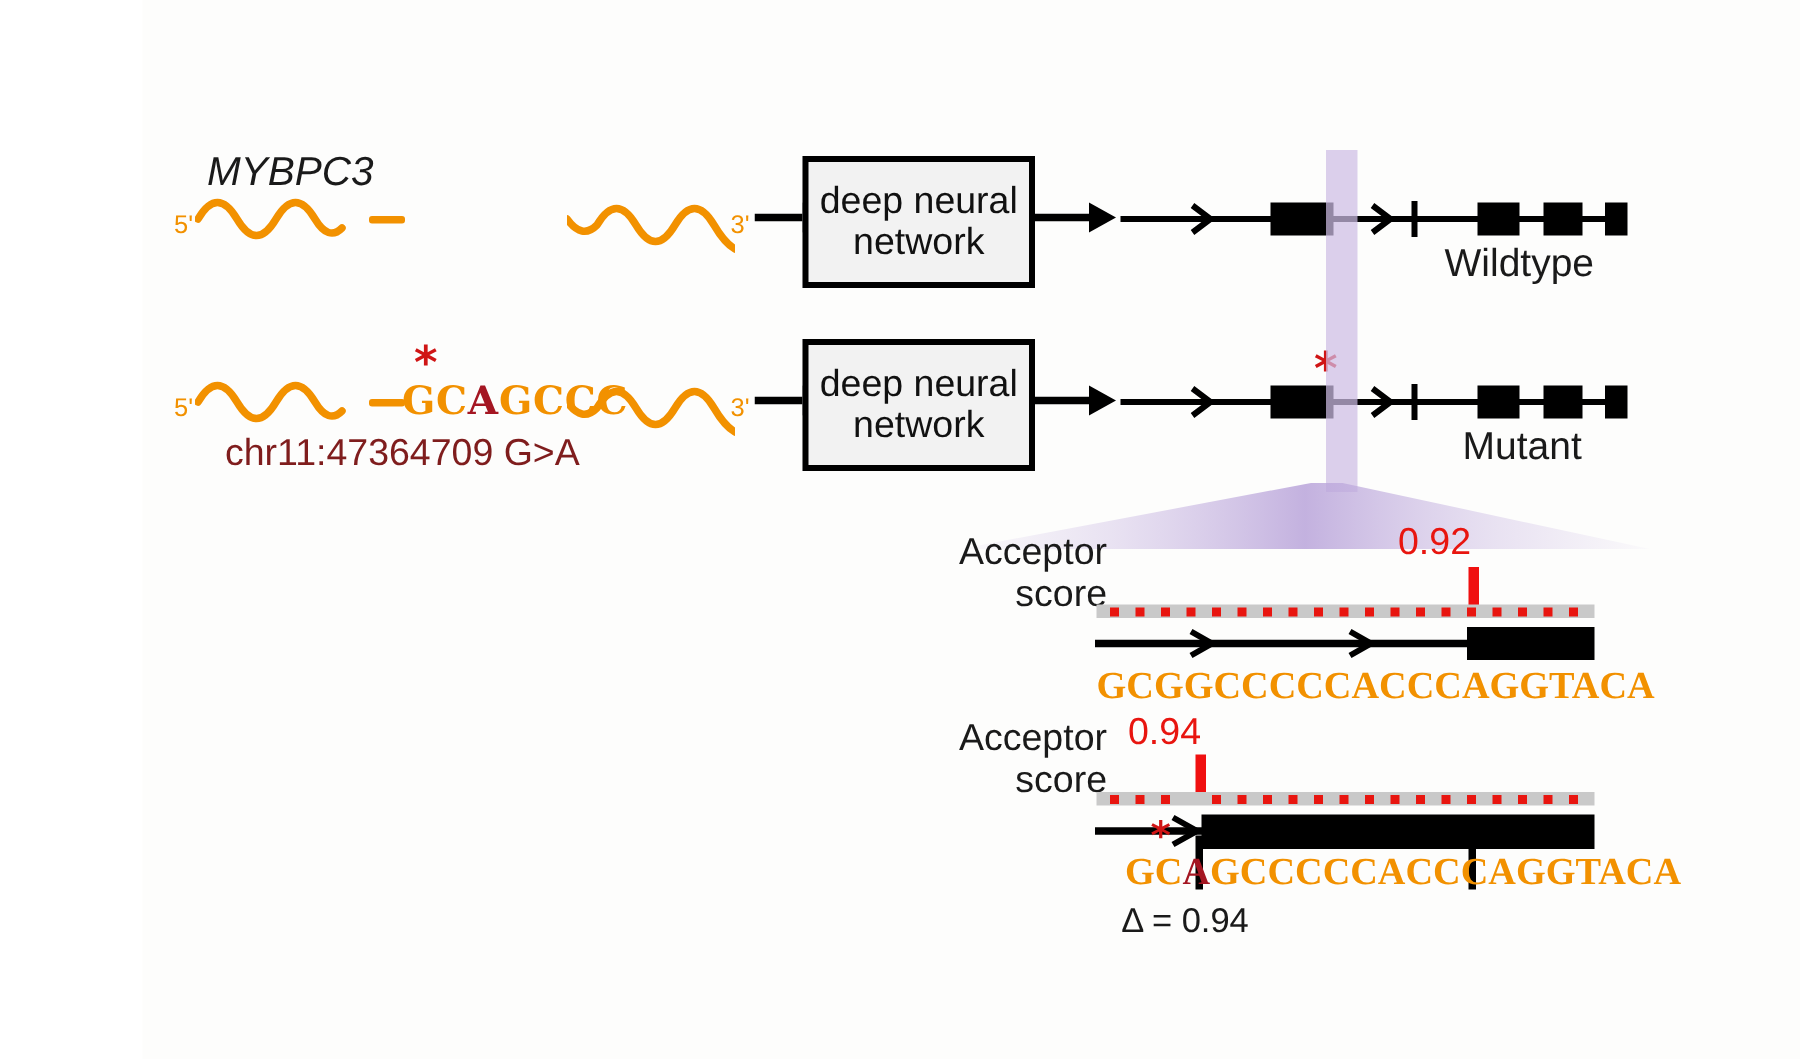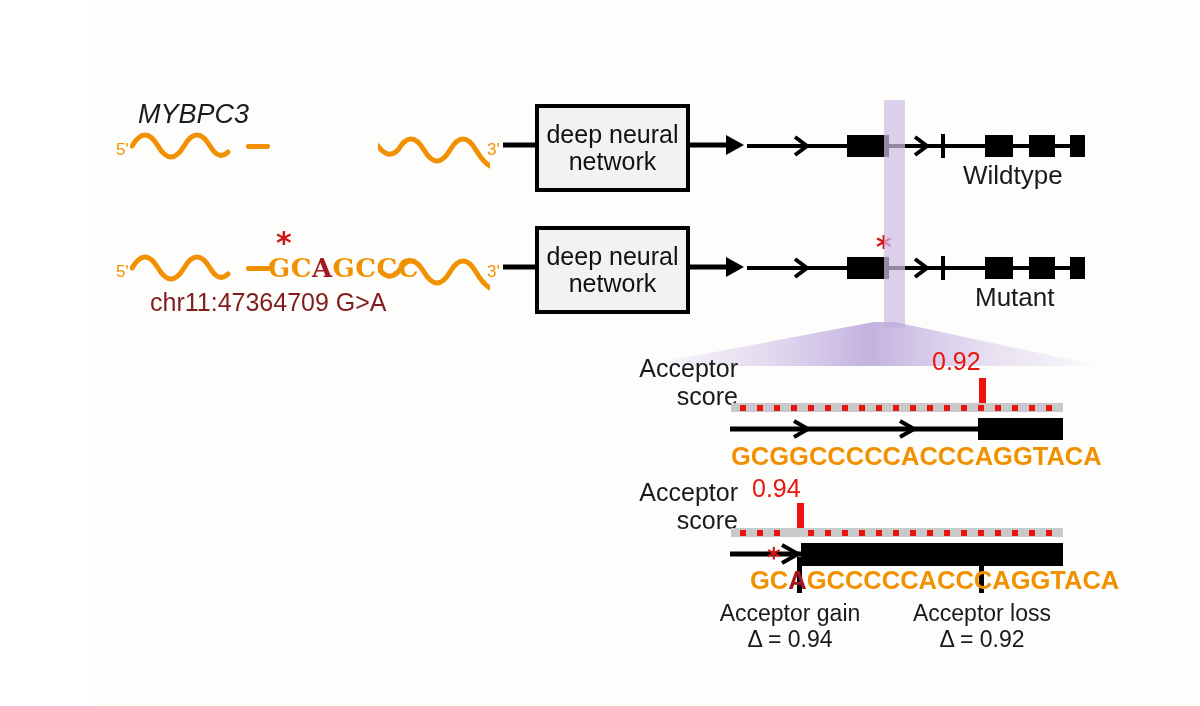--- a/index.html
+++ b/index.html
@@ -87,21 +87,21 @@
     font-family: "DejaVu Serif", serif;
     font-weight: bold;
     font-size: 26px;
     letter-spacing: 0.5px;
     color: #f29100;
     white-space: pre;
   }
   .seq .mut { color: #a41622; }
 
   .seq-detail {
-    font-family: Liberation Sans, sans-serif;
+    font-family: Liberation Serif, serif;
     font-weight: bold;
     font-size: 25.5px;
     color: #f29100;
     white-space: pre;
   }
   .seq-detail .mut { color: #a41622; }
 
   .asterisk {
     color: #d01515;
     font-family: "DejaVu Sans", sans-serif;
@@ -305,21 +305,16 @@
   </svg>
 
   <div class="asterisk small abs" style="left:767px; top:545px;">*</div>
 
   <div class="marker-line abs" style="left:797px; top:557px; width:5px; height:36px;"></div>
   <div class="marker-line abs" style="left:979px; top:557px; width:5px; height:36px;"></div>
 
   <div class="seq-detail abs" style="left:750px; top:566px;"><span>GC</span><span class="mut">A</span><span>GCCCCCACCCAGGTACA</span></div>
 
   <div class="delta-label abs" style="left:690px; top:600px; width:200px;">
-    <div>Acceptor gain</div>
     <div>Δ = 0.94</div>
   </div>
 
-  <div class="delta-label abs" style="left:882px; top:600px; width:200px;">
-    <div>Acceptor loss</div>
-    <div>Δ = 0.92</div>
-  </div>
 </div>
 
 </body></html>

